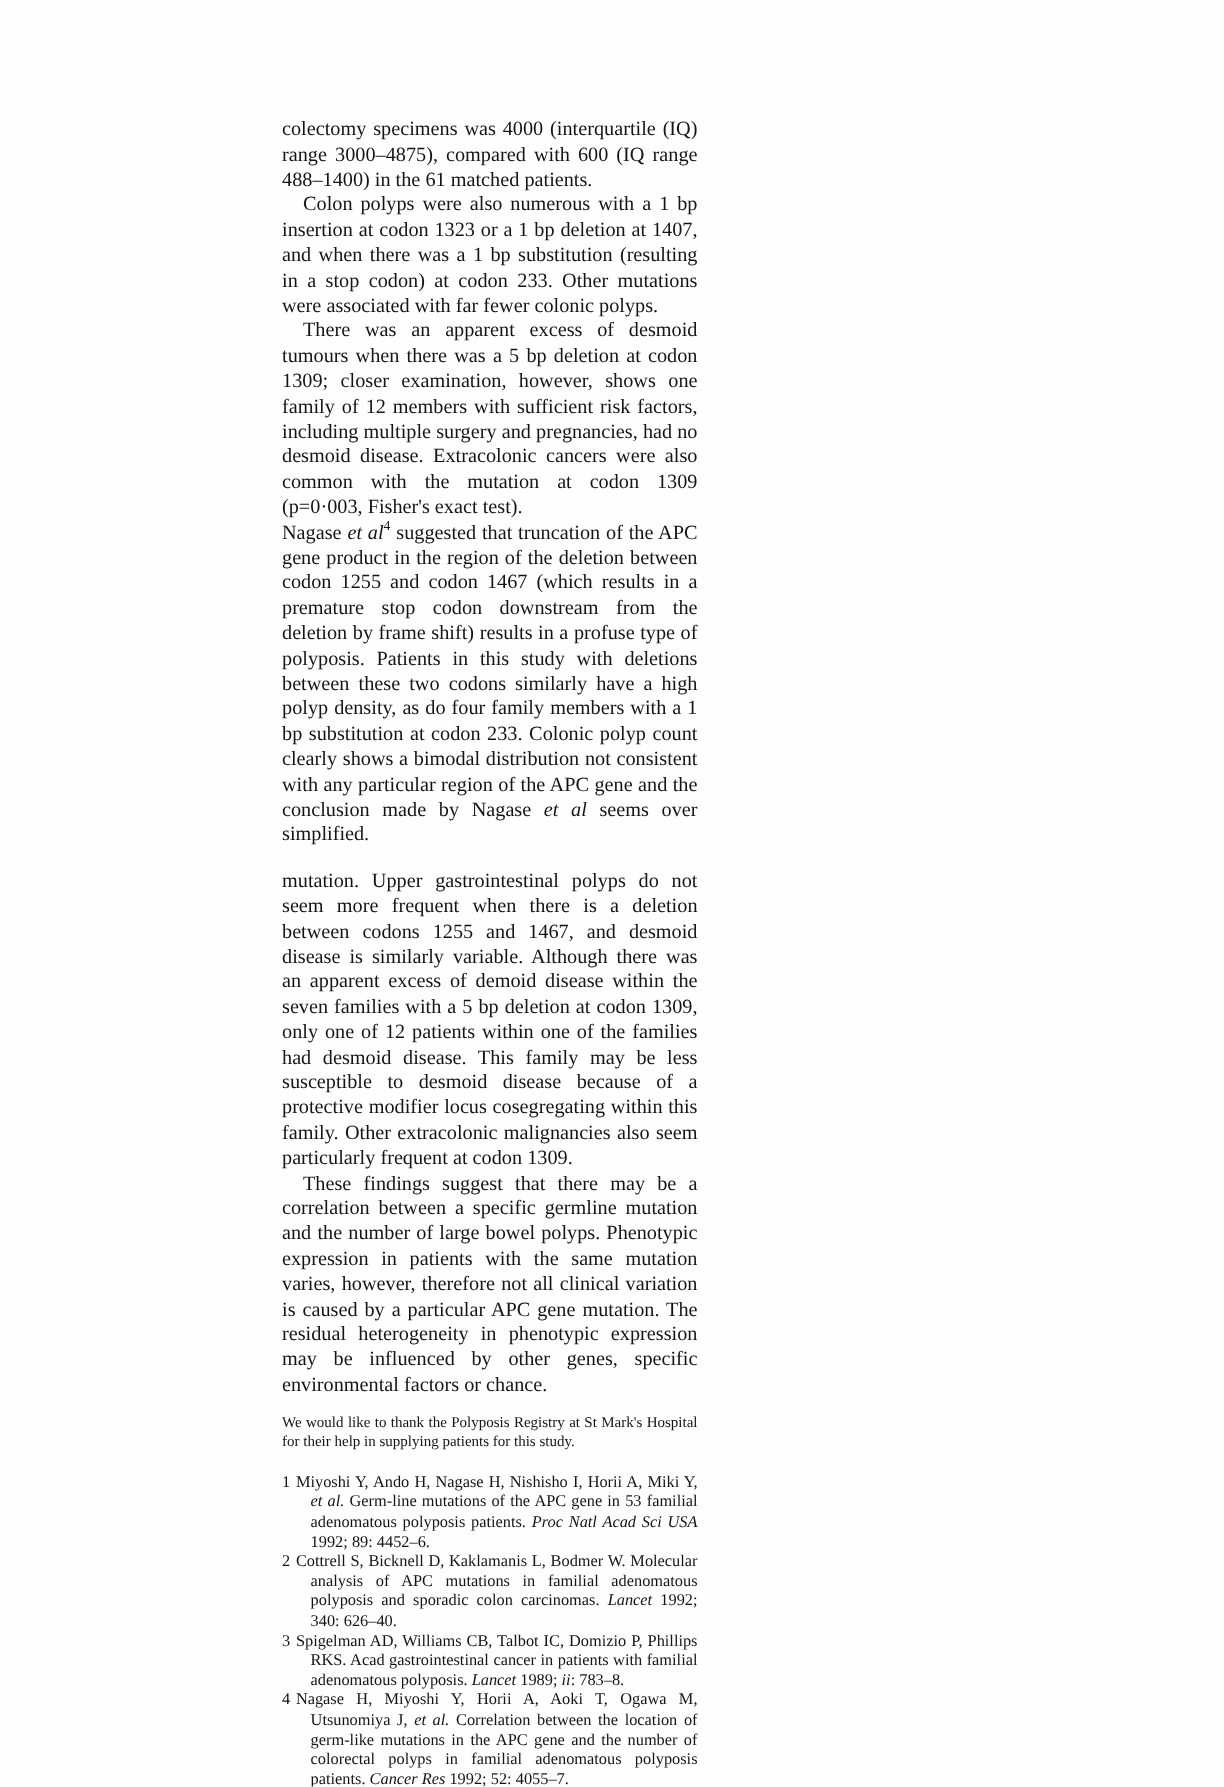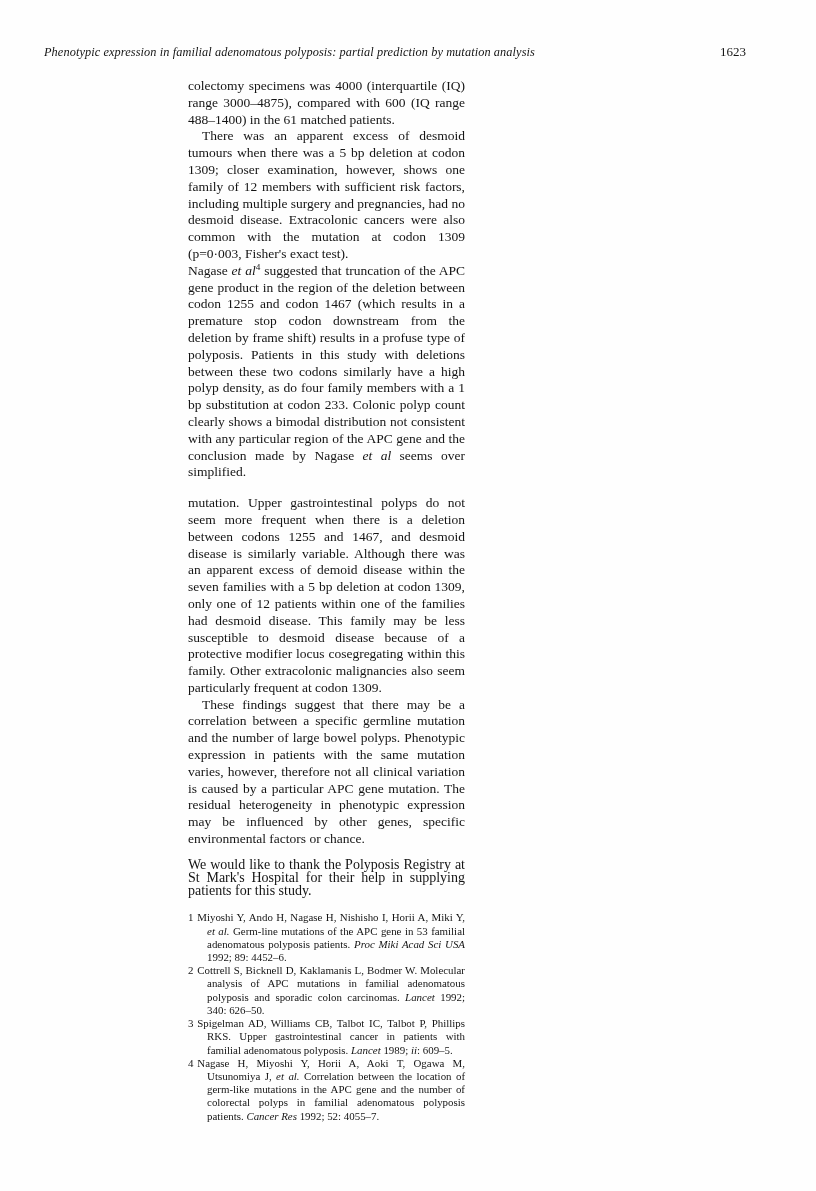--- a/index.html
+++ b/index.html
@@ -50,21 +50,21 @@
 
   .section-heading {
     margin: 30px 0 0 0;
     font-size: 13.5px;
     line-height: 16.8px;
     font-weight: bold;
   }
 
   .ack {
     margin: 10px 0 0 0;
-    font-size: 14px;
+    font-size: 10px;
     line-height: 13.2px;
     text-align: justify;
   }
 
   .refs { margin: 14px 0 0 0; }
   .ref {
     margin: 0;
     font-size: 10.9px;
     line-height: 13.2px;
     text-align: justify;
@@ -75,48 +75,45 @@
 
   .it { font-style: italic; }
   .bd { font-weight: normal; }
   sup { font-size: 0.68em; line-height: 0; vertical-align: super; }
 </style>
 </head>
 <body>
 
 <div class="page">
 
-  <header class="running-head">
-    <span class="running-title">Phenotypic expression in familial adenomatous polyposis: partial prediction by mutation analysis</span>
-    <span class="page-number">1623</span>
-  </header>
 
   <main class="columns">
 
     <div class="col">
       <p class="body-par"><span>colectomy specimens was 4000 (interquartile (IQ) range 3000–4875), compared with 600 (IQ range 488–1400) in the 61 matched patients.</span></p>
+      <p class="body-par indent"><span>Colon polyps were also numerous with a 1 bp insertion at codon 1323 or a 1 bp deletion at 1407, and when there was a 1 bp substitution (resulting in a stop codon) at codon 233. Other mutations were associated with far fewer colonic polyps.</span></p>
       <p class="body-par indent"><span>There was an apparent excess of desmoid tumours when there was a 5 bp deletion at codon 1309; closer examination, however, shows one family of 12 members with sufficient risk factors, including multiple surgery and pregnancies, had no desmoid disease. Extracolonic cancers were also common with the mutation at codon 1309 (p=0·003, Fisher's exact test).</span></p>
       <p class="body-par"><span>Nagase </span><span class="it">et al</span><sup>4</sup><span> suggested that truncation of the APC gene product in the region of the deletion between codon 1255 and codon 1467 (which results in a premature stop codon downstream from the deletion by frame shift) results in a profuse type of polyposis. Patients in this study with deletions between these two codons similarly have a high polyp density, as do four family members with a 1 bp substitution at codon 233. Colonic polyp count clearly shows a bimodal distribution not consistent with any particular region of the APC gene and the conclusion made by Nagase </span><span class="it">et al</span><span> seems over simplified.</span></p>
     </div>
 
     <div class="col">
       <p class="body-par"><span>mutation. Upper gastrointestinal polyps do not seem more frequent when there is a deletion between codons 1255 and 1467, and desmoid disease is similarly variable. Although there was an apparent excess of demoid disease within the seven families with a 5 bp deletion at codon 1309, only one of 12 patients within one of the families had desmoid disease. This family may be less susceptible to desmoid disease because of a protective modifier locus cosegregating within this family. Other extracolonic malignancies also seem particularly frequent at codon 1309.</span></p>
       <p class="body-par indent"><span>These findings suggest that there may be a correlation between a specific germline mutation and the number of large bowel polyps. Phenotypic expression in patients with the same mutation varies, however, therefore not all clinical variation is caused by a particular APC gene mutation. The residual heterogeneity in phenotypic expression may be influenced by other genes, specific environmental factors or chance.</span></p>
 
       <p class="ack">We would like to thank the Polyposis Registry at St Mark's Hospital for their help in supplying patients for this study.</p>
 
       <div class="refs">
         <p class="ref">
-          <span class="ref-num">1</span><span><span>Miyoshi Y, Ando H, Nagase H, Nishisho I, Horii A, Miki Y, </span><span class="it">et al.</span><span> Germ-line mutations of the APC gene in 53 familial adenomatous polyposis patients. </span><span class="it">Proc Miki Acad Sci USA</span><span> 1992; </span><span class="bd">89:</span><span> 4452–6.</span></span>
+          <span class="ref-num">1</span><span><span>Miyoshi Y, Ando H, Nagase H, Nishisho I, Horii A, Miki Y, </span><span class="it">et al.</span><span> Germ-line mutations of the APC gene in 53 familial adenomatous polyposis patients. </span><span class="it">Proc Natl Acad Sci USA</span><span> 1992; </span><span class="bd">89:</span><span> 4452–6.</span></span>
         </p>
         <p class="ref">
-          <span class="ref-num">2</span><span><span>Cottrell S, Bicknell D, Kaklamanis L, Bodmer W. Molecular analysis of APC mutations in familial adenomatous polyposis and sporadic colon carcinomas. </span><span class="it">Lancet</span><span> 1992; </span><span class="bd">340:</span><span> 626–50.</span></span>
+          <span class="ref-num">2</span><span><span>Cottrell S, Bicknell D, Kaklamanis L, Bodmer W. Molecular analysis of APC mutations in familial adenomatous polyposis and sporadic colon carcinomas. </span><span class="it">Lancet</span><span> 1992; </span><span class="bd">340:</span><span> 626–40.</span></span>
         </p>
         <p class="ref">
-          <span class="ref-num">3</span><span><span>Spigelman AD, Williams CB, Talbot IC, Talbot P, Phillips RKS. Upper gastrointestinal cancer in patients with familial adenomatous polyposis. </span><span class="it">Lancet</span><span> 1989; </span><span class="it">ii</span><span>: 609–5.</span></span>
+          <span class="ref-num">3</span><span><span>Spigelman AD, Williams CB, Talbot IC, Domizio P, Phillips RKS. Acad gastrointestinal cancer in patients with familial adenomatous polyposis. </span><span class="it">Lancet</span><span> 1989; </span><span class="it">ii</span><span>: 783–8.</span></span>
         </p>
         <p class="ref">
           <span class="ref-num">4</span><span><span>Nagase H, Miyoshi Y, Horii A, Aoki T, Ogawa M, Utsunomiya J, </span><span class="it">et al.</span><span> Correlation between the location of germ-like mutations in the APC gene and the number of colorectal polyps in familial adenomatous polyposis patients. </span><span class="it">Cancer Res</span><span> 1992; </span><span class="bd">52:</span><span> 4055–7.</span></span>
         </p>
       </div>
     </div>
 
   </main>
 </div>
 

